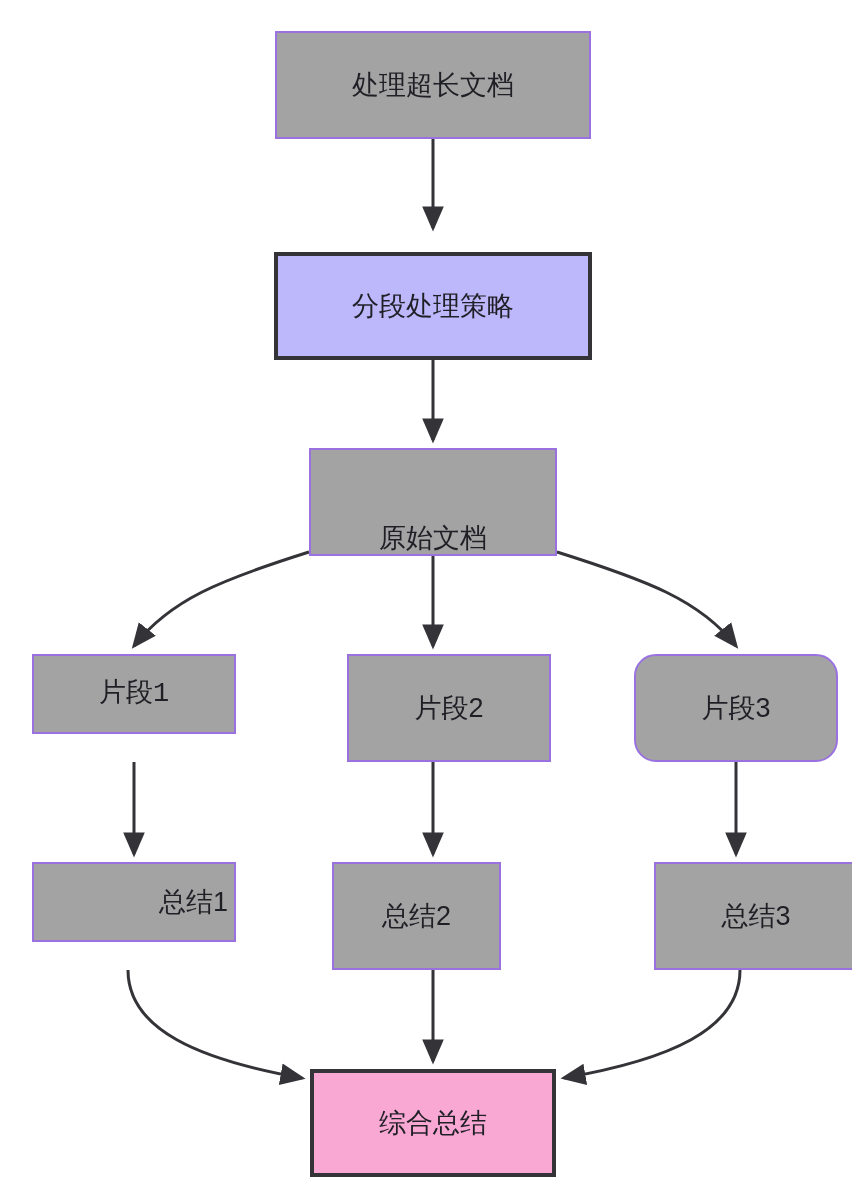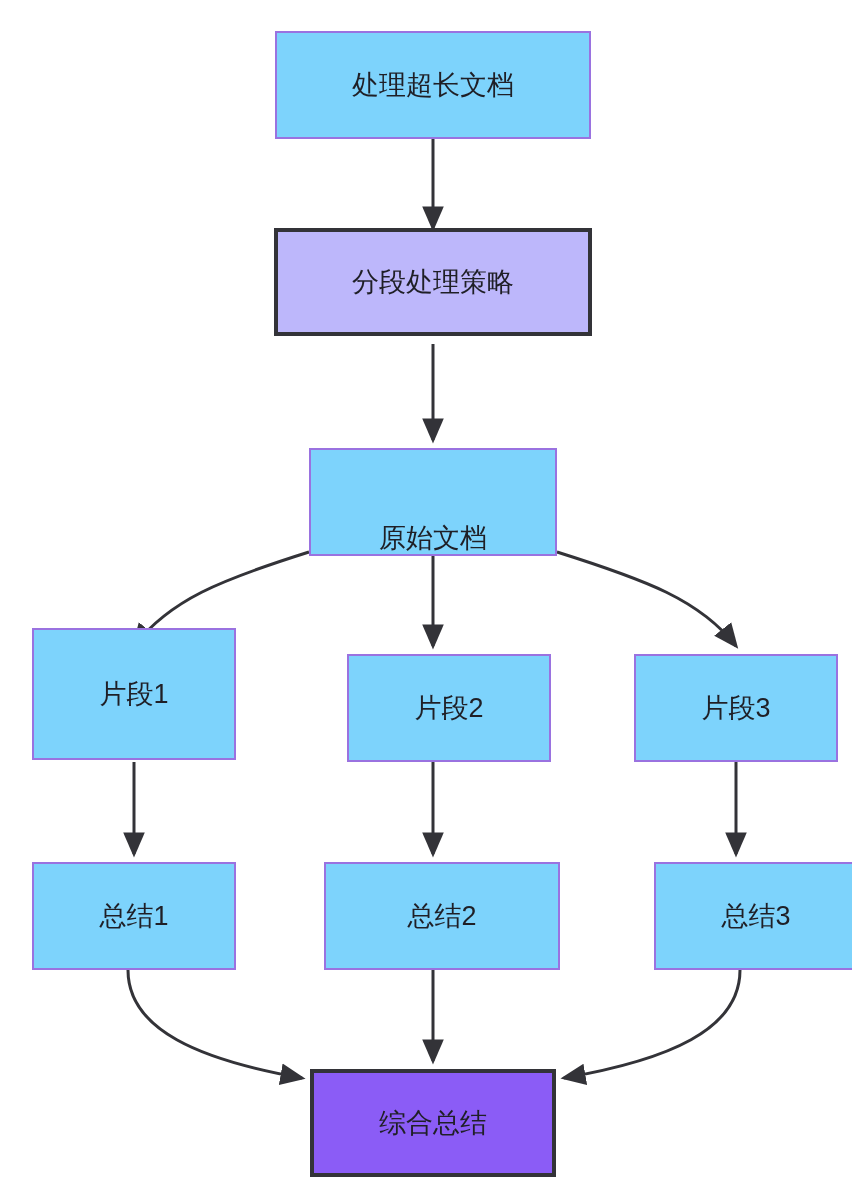--- a/index.html
+++ b/index.html
@@ -39,33 +39,33 @@
     color: #1f1f26;
     z-index: 2;
   }
   .node-label {
     display: block;
     padding: 0 6px;
     white-space: nowrap;
   }
   
   .node.plain {
-    background: #7dd3fc;
+    background: #a3a3a3;
     border: 2px solid #9a72e0;
     font-size: 27px;
   }
   
   .node.strategy {
     background: #bdb7fb;
     border: 4px solid #333338;
     font-size: 27px;
   }
   
   .node.final {
-    background: #8b5cf6;
+    background: #f9a8d4;
     border: 4px solid #333338;
     font-size: 27px;
   }
 </style>
 </head>
 <body>
 
 <div id="diagram-root">
 
   <svg id="edge-layer" viewBox="0 0 852 1196" width="852" height="1196" xmlns="http://www.w3.org/2000/svg">
@@ -86,39 +86,39 @@
         <path d="M 128,970 C 128,1030 200,1060 302,1078" fill="none" stroke="#333338" stroke-width="3" marker-end="url(#arrowhead)"></path>
         <path d="M 433,970 L 433,1061" fill="none" stroke="#333338" stroke-width="3" marker-end="url(#arrowhead)"></path>
         <path d="M 740,970 C 740,1030 668,1060 564,1078" fill="none" stroke="#333338" stroke-width="3" marker-end="url(#arrowhead)"></path>
       </g>
   </svg>
 
   <div id="node-layer">
       <div class="node plain" style="left: 275px; top: 31px; width: 316px; height: 108px;">
         <span class="node-label">处理超长文档</span>
       </div>
-      <div class="node strategy" style="left: 274px; top: 228px; width: 318px; height: 108px;">
+      <div class="node strategy" style="left: 274px; top: 252px; width: 318px; height: 108px;">
         <span class="node-label">分段处理策略</span>
       </div>
       <div class="node plain" style="left: 309px; top: 448px; width: 248px; height: 108px; align-items: flex-end;">
         <span class="node-label">原始文档</span>
       </div>
-      <div class="node plain" style="left: 32px; top: 628px; width: 204px; height: 132px;">
+      <div class="node plain" style="left: 32px; top: 654px; width: 204px; height: 80px; font-family: Liberation Mono, monospace;">
         <span class="node-label">片段1</span>
       </div>
       <div class="node plain" style="left: 347px; top: 654px; width: 204px; height: 108px;">
         <span class="node-label">片段2</span>
       </div>
-      <div class="node plain" style="left: 634px; top: 654px; width: 204px; height: 108px;">
+      <div class="node plain" style="left: 634px; top: 654px; width: 204px; height: 108px; border-radius: 22px;">
         <span class="node-label">片段3</span>
       </div>
-      <div class="node plain" style="left: 32px; top: 862px; width: 204px; height: 108px;">
+      <div class="node plain" style="left: 32px; top: 862px; width: 204px; height: 80px; justify-content: flex-end;">
         <span class="node-label">总结1</span>
       </div>
-      <div class="node plain" style="left: 324px; top: 862px; width: 236px; height: 108px;">
+      <div class="node plain" style="left: 332px; top: 862px; width: 169px; height: 108px;">
         <span class="node-label">总结2</span>
       </div>
       <div class="node plain" style="left: 654px; top: 862px; width: 204px; height: 108px;">
         <span class="node-label">总结3</span>
       </div>
       <div class="node final" style="left: 310px; top: 1069px; width: 246px; height: 108px;">
         <span class="node-label">综合总结</span>
       </div>
     </div>
 

